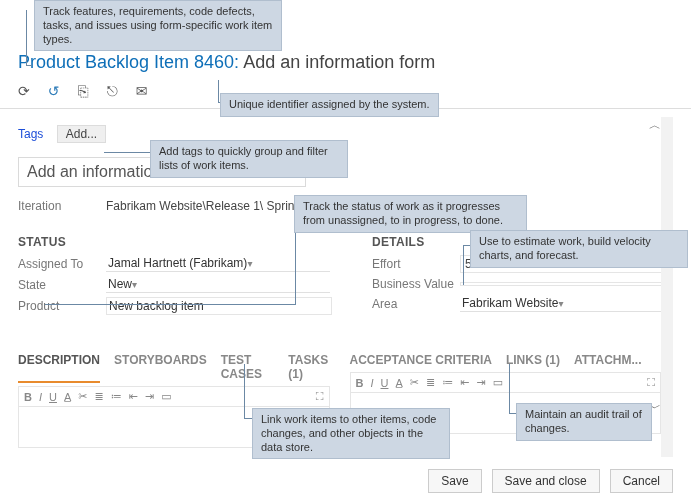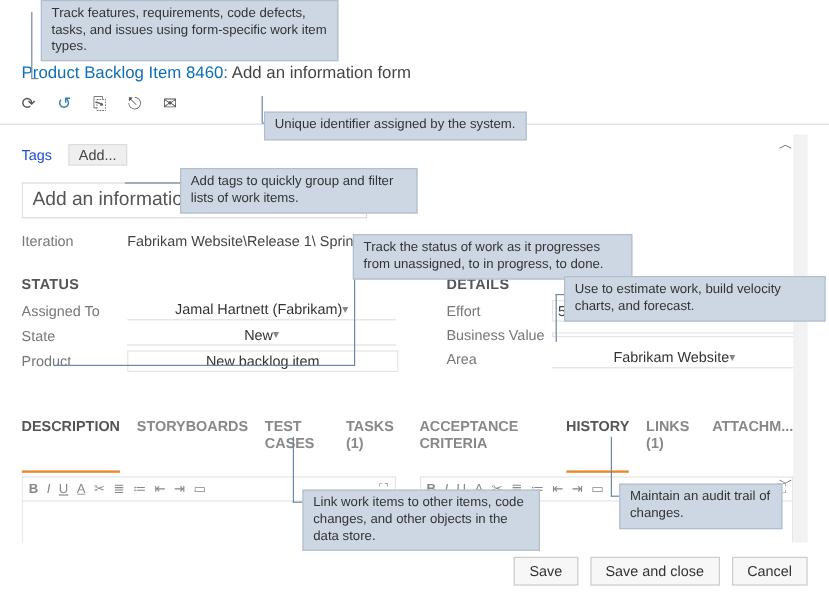--- a/index.html
+++ b/index.html
@@ -1,43 +1,43 @@
 <!DOCTYPE html>
 <html><head>
 <meta charset="utf-8">
 <style>
 html,body{margin:0;padding:0;font-family:"Segoe UI",Arial,sans-serif;font-size:12px;color:#444;background:#fff;width:691px}
 .wrap{padding:14px 18px 10px 18px;position:relative}
 .callout{position:absolute;background:#CDD7E3;border:1px solid #B0BECE;color:#333;font-size:11px;padding:4px 8px;line-height:1.25;z-index:50;max-width:230px}
 .leader{position:absolute;background:#6B88A4;z-index:40}
 .leader-h{height:1px}
 .leader-v{width:1px}
-.title-line{font-size:14px;color:#444;margin:38px 0 6px 0}
+.title-line{font-size:18px;color:#444;margin:38px 0 6px 0}
 .title-id{color:#0E6FB8}
 .toolbar{display:flex;gap:18px;padding:4px 0 6px 0;color:#555}
 .toolbar span{font-size:14px;cursor:pointer}
 .hr{border-top:1px solid #ddd;margin:2px -18px 8px -18px}
 .content{position:relative;height:340px;overflow:hidden;border-right:12px solid #F2F2F2}
 .tags-row{margin:8px 0 14px 0}
 .tags-row .lbl{color:#1d4ed8;margin-right:10px}
 .tag-add{background:#EFEFEF;border:1px solid #DCDCDC;padding:1px 8px;color:#444;display:inline-block}
 .big-title-input{width:270px;border:1px solid #DADADA;padding:5px 8px;font-size:16px;color:#555;margin-bottom:8px}
 .field-row{display:flex;align-items:center;margin:4px 0}
 .field-row .lbl{width:88px;color:#777}
 .itval{color:#444}
 .cols{display:flex;gap:40px;margin-top:18px}
 .col{flex:1}
 .sec-head{font-weight:700;color:#555;letter-spacing:.3px;margin:4px 0 6px 0}
-.dd{display:flex;align-items:center;justify-content:center;border-bottom:1px solid #E0E0E0;width:220px;padding:1px 2px}
+.dd{display:flex;align-items:center;justify-content:flex-start;border-bottom:1px solid #E0E0E0;width:220px;padding:1px 2px}
 .dd .val{color:#333}
 .dd .car{color:#888;font-size:10px}
 .input-line{border:1px solid #E5E5E5;padding:1px 4px;width:200px;color:#444}
 .input-ph{color:#AAA}
 .tabs{display:flex;gap:14px;margin:16px 0 3px 0;font-weight:700;color:#888}
-.tab{color:#888;position:relative;padding-bottom:18px}
+.tab{color:#888;position:relative;padding-bottom:2px}
 .tab.active{color:#555;border-bottom:2px solid #E88B2D}
 .rich-tb{display:flex;gap:7px;color:#888;align-items:center;border:1px solid #E5E5E5;border-bottom:none;padding:3px 5px}
 .rich-tb span{font-size:11px}
 .editor{border:1px solid #E5E5E5;height:40px}
 .btns{display:flex;gap:10px;justify-content:flex-end;margin-top:12px}
 .btn{border:1px solid #CCC;background:#F7F7F7;padding:4px 12px;color:#333}
 .arrow-up{position:absolute;right:0;top:0;color:#666;font-size:12px}
 .arrow-dn{position:absolute;right:0;bottom:40px;color:#666;font-size:12px}
 </style>
 </head>
@@ -168,21 +168,20 @@
           <span>⇥</span>
           <span>▭</span>
           <span style="margin-left:auto">⛶</span>
         </div>
         <div class="editor"></div>
       </div>
 
       <div class="col">
         <div class="tabs">
           <span class="tab">ACCEPTANCE CRITERIA</span>
-          <span class="tab active">HISTORY</span>
           <span class="tab">LINKS (1)</span>
           <span class="tab">ATTACHM...</span>
         </div>
         <div class="rich-tb">
           <span style="font-weight:700">B</span>
           <span style="font-style:italic">I</span>
           <span style="text-decoration:underline">U</span>
           <span>A̲</span>
           <span>✂</span>
           <span>≣</span>

